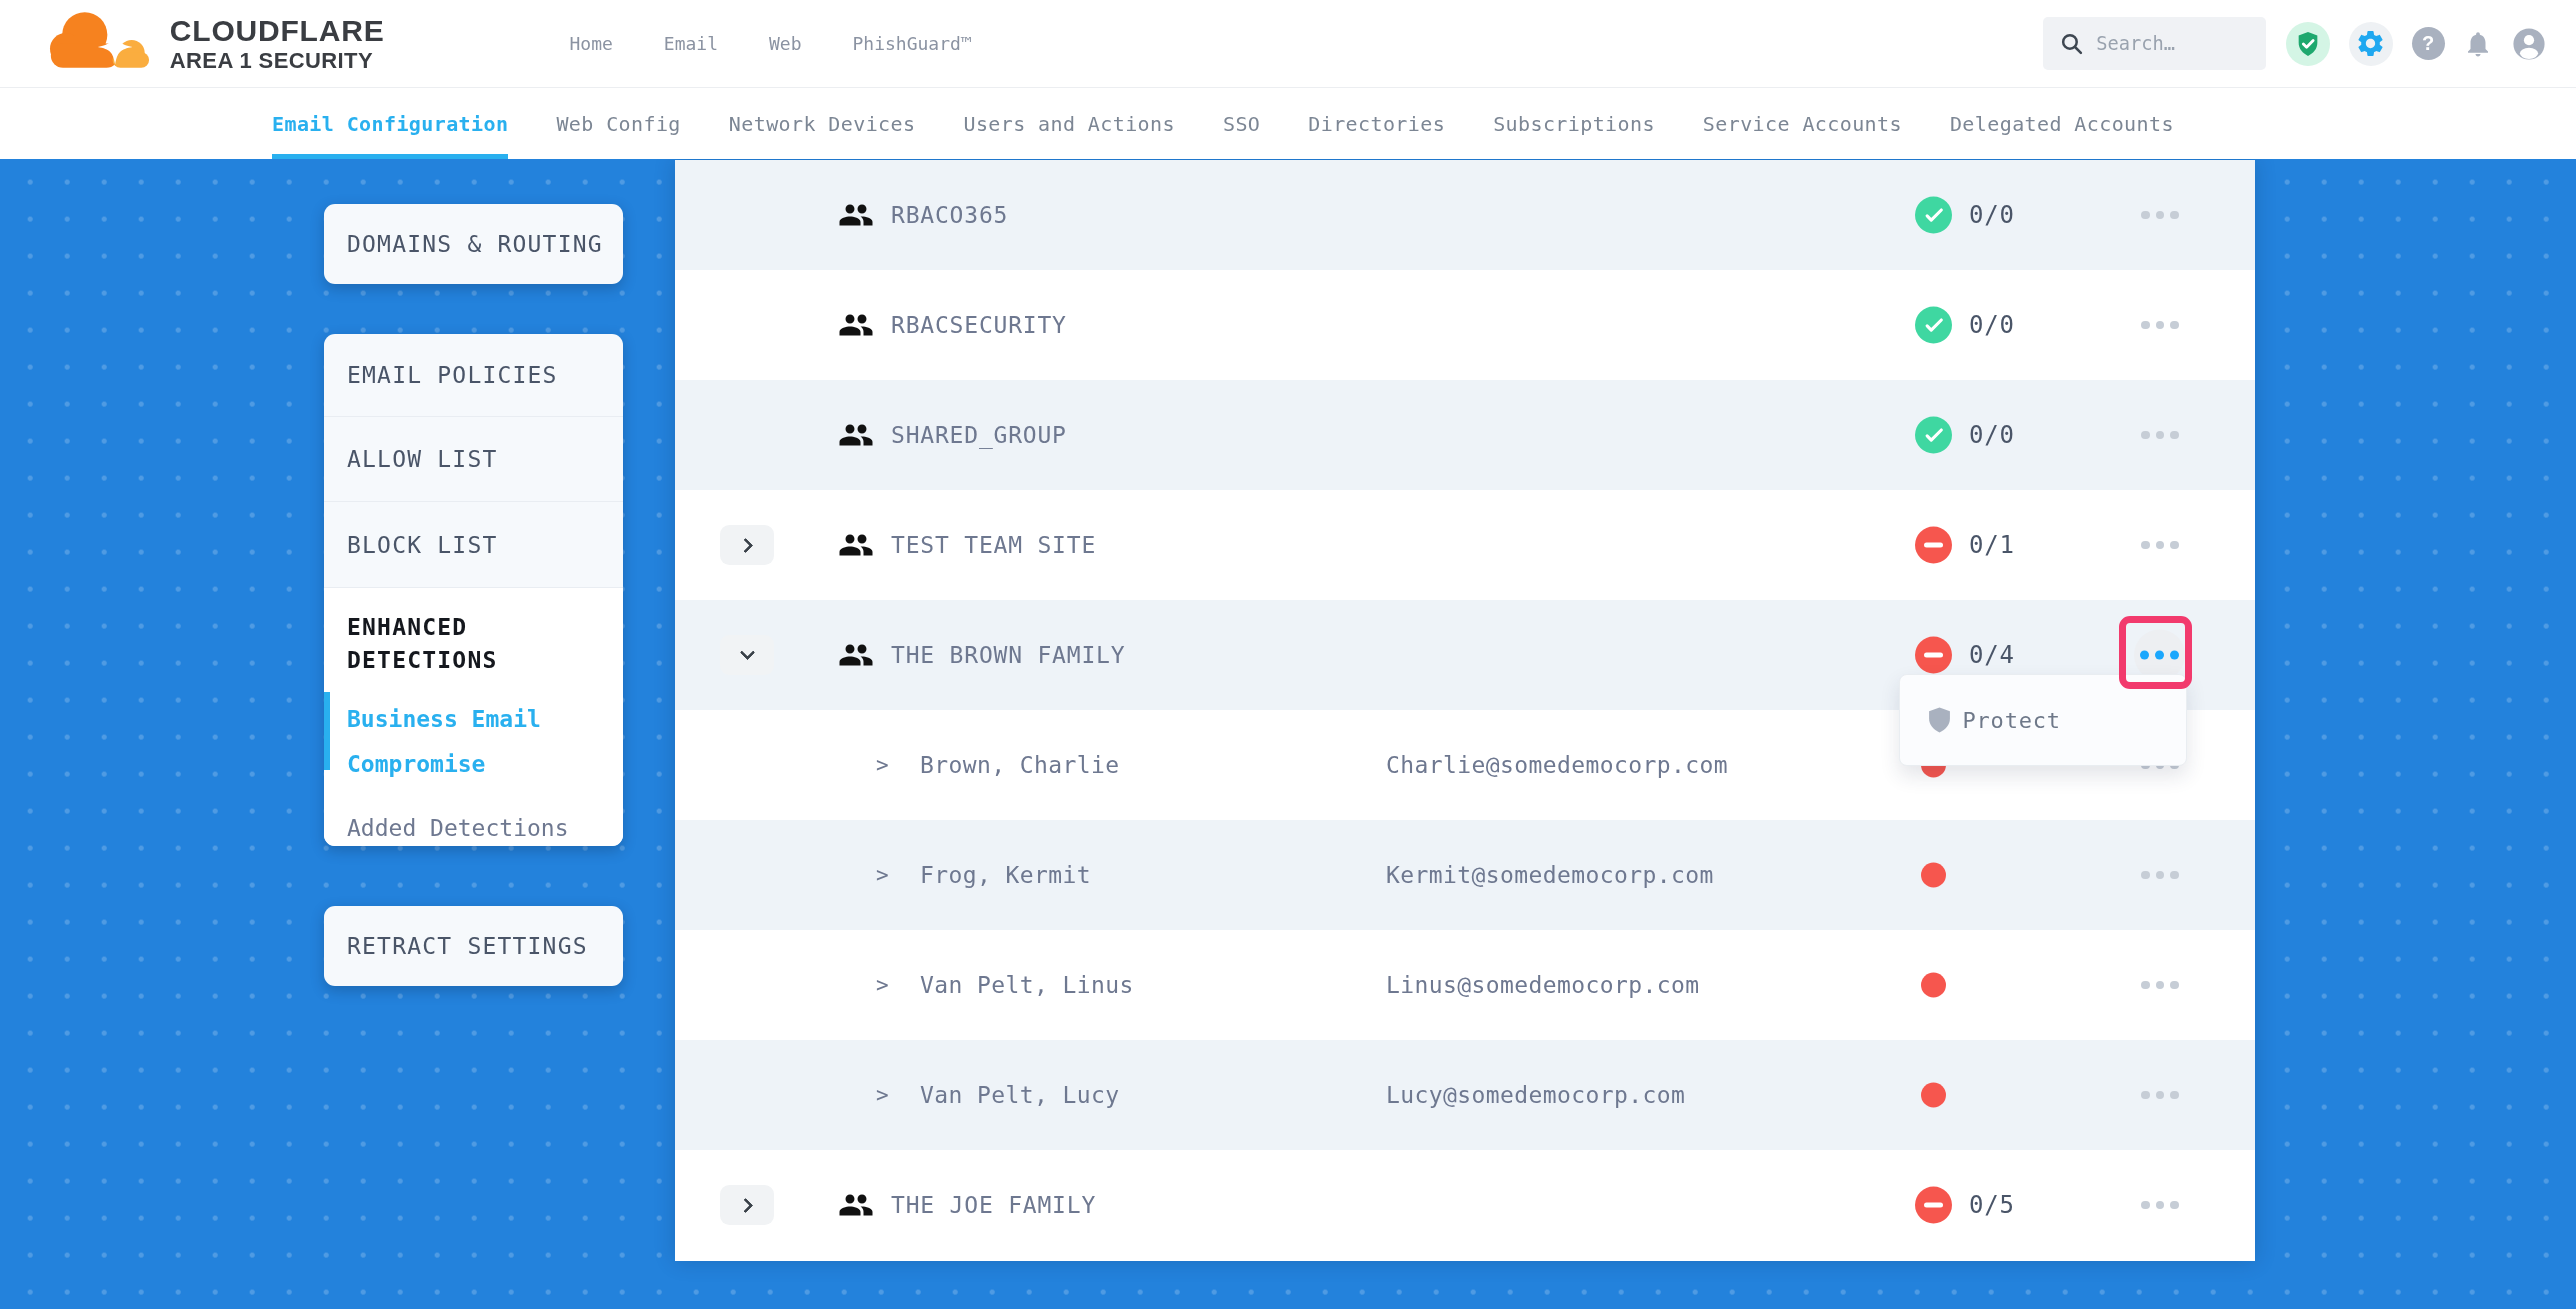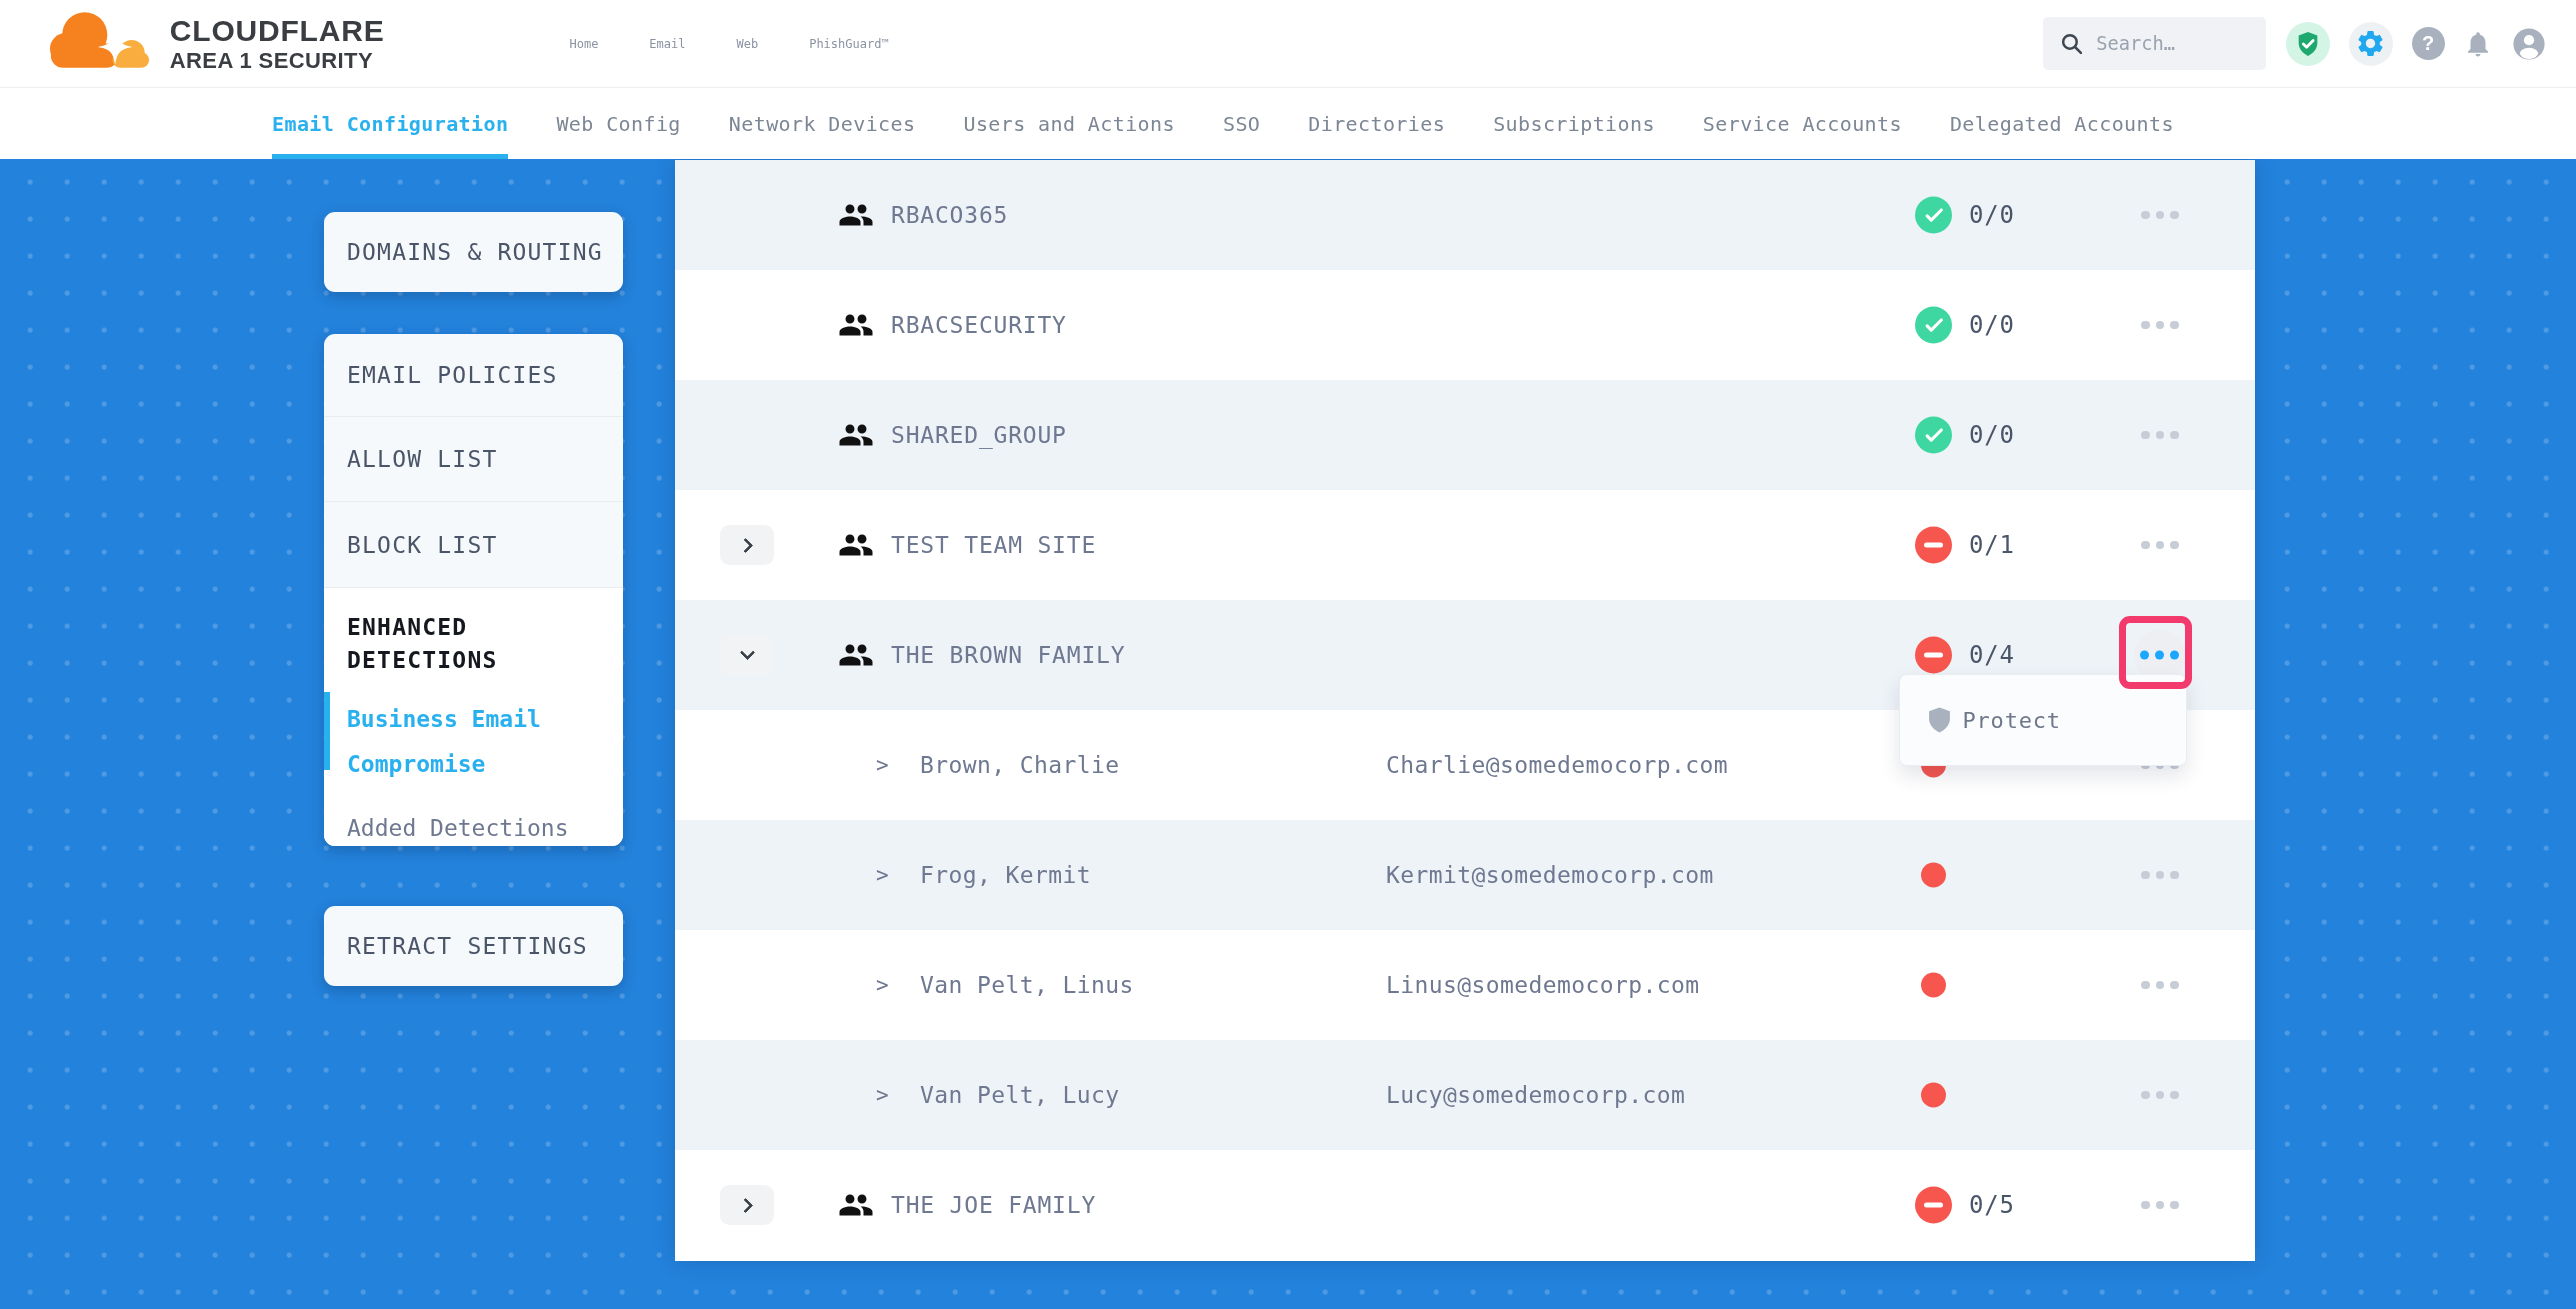--- a/index.html
+++ b/index.html
@@ -18,21 +18,21 @@
 
   
   .header{position:absolute;left:0;top:0;width:2576px;height:87px;background:#fff;z-index:50;
     display:flex;align-items:center;}
   .logo{display:flex;align-items:center;margin-left:44px;}
   .logo svg{width:118px;height:73px;}
   .logo-text{margin-left:7.8px;font-family:"Liberation Sans",sans-serif;color:#3a3d42;line-height:1.05;}
   .logo-title{font-size:30px;font-weight:bold;letter-spacing:0.8px;}
   .logo-subtitle{font-size:22px;font-weight:bold;letter-spacing:0.4px;margin-top:1.6px;}
   .main-nav{display:flex;gap:51px;margin-left:185px;}
-  .main-nav span{font-size:12px;color:#8b93a2;cursor:pointer;}
+  .main-nav span{font-size:18px;color:#8b93a2;cursor:pointer;}
   .header-right{margin-left:auto;margin-right:30px;display:flex;align-items:center;gap:20px;}
   .search{width:223px;height:53px;background:#f0f2f5;border-radius:5px;display:flex;align-items:center;
     padding:0 15.6px;gap:12.5px;}
   .search svg{width:25px;height:25px;flex:none;}
   .search input{border:none;outline:none;background:transparent;width:100%;
     font-family:"DejaVu Sans Mono",monospace;font-size:18.7px;color:#3e4751;}
   .search input::placeholder{color:#99a2ae;}
   .hicon{display:flex;align-items:center;justify-content:center;cursor:pointer;}
   .badge-circle{width:44px;height:44px;border-radius:50%;display:flex;align-items:center;justify-content:center;}
   .badge-mint{background:#d4f5e5;}
@@ -46,21 +46,21 @@
     border-top:1.6px solid #eceef1;display:flex;align-items:stretch;padding-left:272px;gap:48px;}
   .tab{display:flex;align-items:center;font-size:20px;color:#7c8694;position:relative;cursor:pointer;letter-spacing:0.4px;}
   .tab.active{color:var(--accent);font-weight:bold;}
   .tab.active::after{content:"";position:absolute;left:0;right:0;bottom:0;height:4.7px;background:var(--accent);}
 
   
   .side-card{position:absolute;left:324px;width:299px;background:var(--card-light);border-radius:11px;
     box-shadow:0 4.7px 12.5px rgba(10,32,64,.25);z-index:5;}
   .card-single{height:80px;display:flex;align-items:center;padding-left:23px;
     font-size:23px;color:var(--text-dark);letter-spacing:1.2px;cursor:pointer;}
-  #card-domains{top:212px;}
+  #card-domains{top:204px;}
   #card-policies{top:334px;height:512px;overflow:hidden;}
   #card-retract{top:906px;}
   .pol-item{display:flex;align-items:center;padding-left:23px;font-size:23px;color:var(--text-dark);
     letter-spacing:1.2px;border-bottom:1.6px solid var(--sep);cursor:pointer;}
   .enhanced{background:#fff;height:258px;padding:23px 23px 0 23px;position:relative;}
   .enh-title{font-size:23px;font-weight:bold;color:#15181e;line-height:33px;letter-spacing:1.2px;width:241px;}
   .enh-item{font-size:23px;line-height:45px;cursor:pointer;}
   .enh-item.active{color:var(--accent);font-weight:bold;width:233px;margin-top:20px;}
   .enh-item.plain{color:var(--text-slate);margin-top:18.7px;}
   .active-bar{position:absolute;left:0;top:358px;width:6.2px;height:78px;background:var(--accent);}

